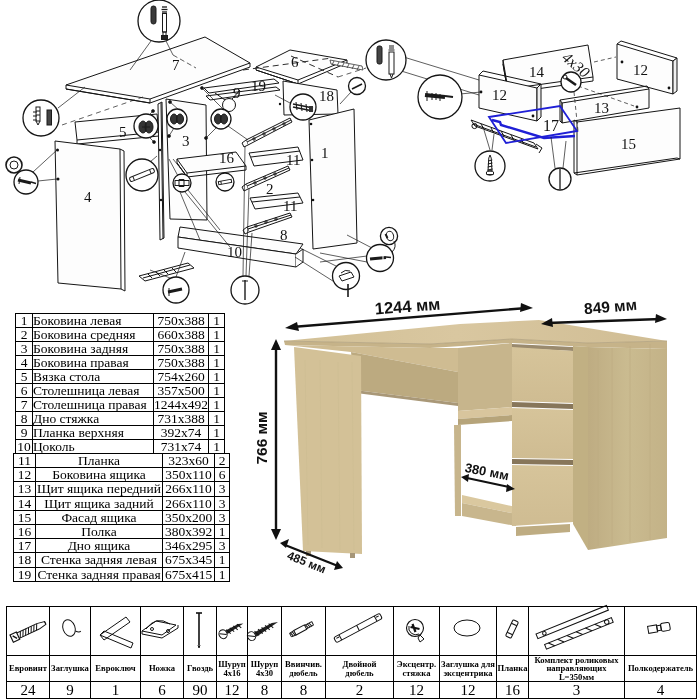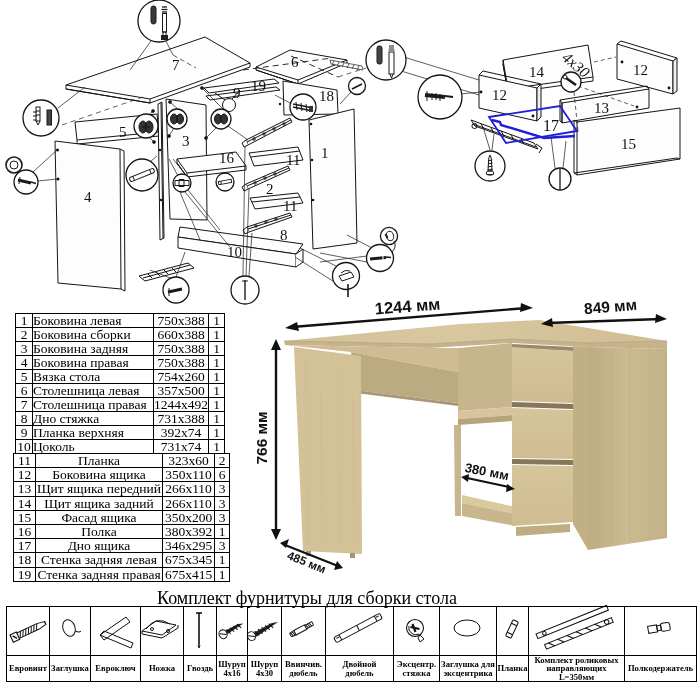--- a/index.html
+++ b/index.html
@@ -598,21 +598,21 @@
       </colgroup>
 <tbody>
         <tr>
           <td class="num">1</td>
           <td class="nm">Боковина левая</td>
           <td class="sz">750х388</td>
           <td class="qty">1</td>
         </tr>
 <tr>
           <td class="num">2</td>
-          <td class="nm">Боковина сборки</td>
+          <td class="nm">Боковина средняя</td>
           <td class="sz">660х388</td>
           <td class="qty">1</td>
         </tr>
 <tr>
           <td class="num">3</td>
           <td class="nm">Боковина задняя</td>
           <td class="sz">750х388</td>
           <td class="qty">1</td>
         </tr>
 <tr>
@@ -716,21 +716,20 @@
           <td class="qty">1</td>
         </tr>
 <tr>
           <td class="num">19</td>
           <td class="nmc">Стенка задняя правая</td>
           <td class="sz">675х415</td>
           <td class="qty">1</td>
         </tr>
 </tbody>
     </table>
-<div id="hwtitle">Комплект фурнитуры для сборки стола</div>
 <table id="hw">
 <colgroup>
 <col style="width:43px">
         <col style="width:41px">
         <col style="width:50px">
         <col style="width:43px">
         <col style="width:33px">
         <col style="width:31px">
         <col style="width:34px">
         <col style="width:44px">
@@ -767,15 +766,31 @@
           <td class="lbl">Шуруп<br>4х16</td>
           <td class="lbl">Шуруп<br>4х30</td>
           <td class="lbl">Ввинчив.<br>дюбель</td>
           <td class="lbl">Двойной<br>дюбель</td>
           <td class="lbl">Эксцентр.<br>стяжка</td>
           <td class="lbl">Заглушка для<br>эксцентрика</td>
           <td class="lbl">Планка</td>
           <td class="lbl">Комплект роликовых<br>направляющих L=350мм</td>
           <td class="lbl">Полкодержатель</td>
 </tr>
+<tr>
+<td class="q">24</td>
+          <td class="q">9</td>
+          <td class="q">1</td>
+          <td class="q">6</td>
+          <td class="q">90</td>
+          <td class="q">12</td>
+          <td class="q">8</td>
+          <td class="q">8</td>
+          <td class="q">2</td>
+          <td class="q">12</td>
+          <td class="q">12</td>
+          <td class="q">16</td>
+          <td class="q">3</td>
+          <td class="q">4</td>
+</tr>
 </tbody>
     </table>
 </div>
 
 </body></html>

